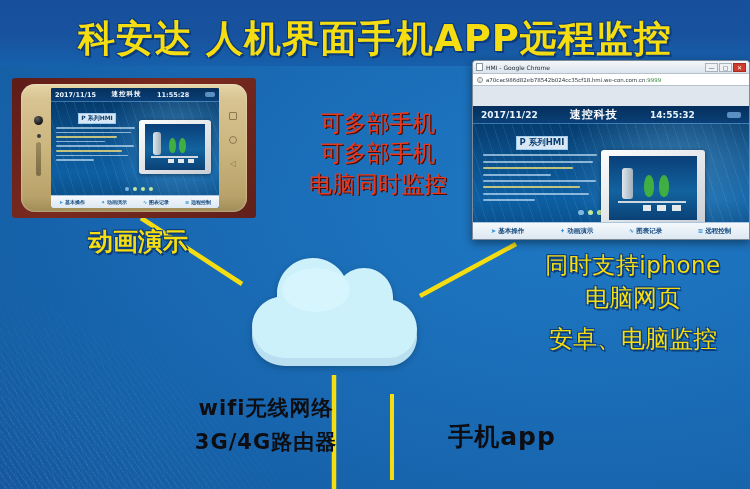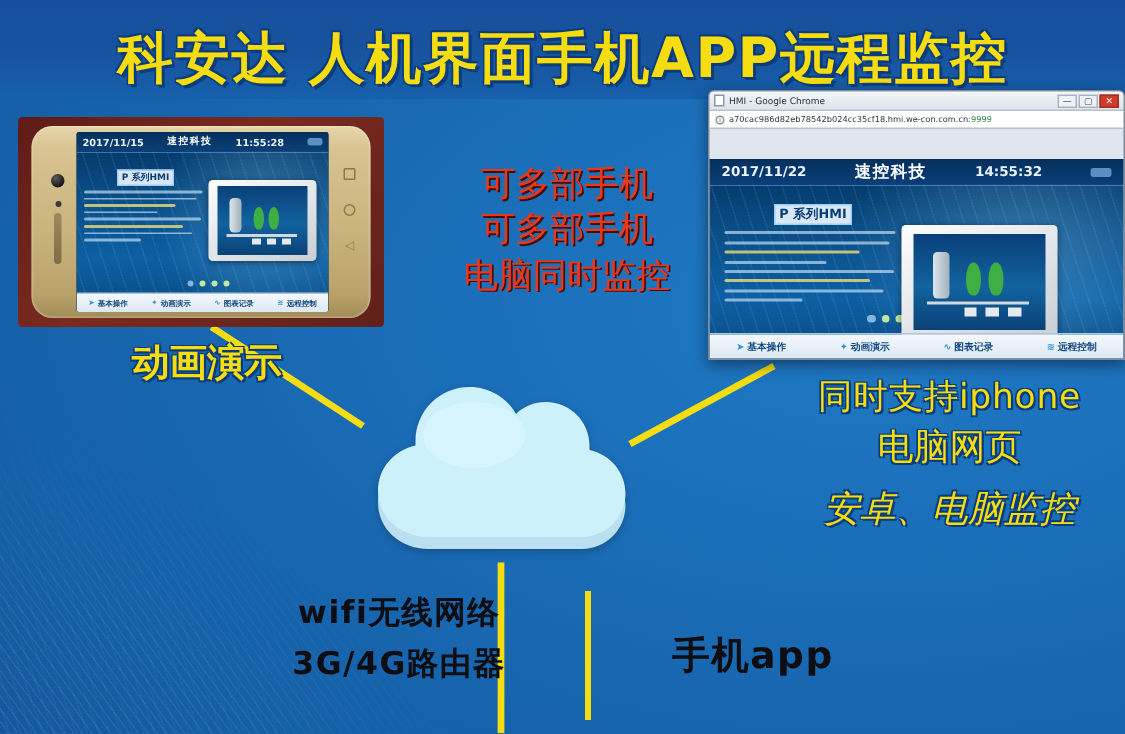--- a/index.html
+++ b/index.html
@@ -171,21 +171,21 @@
   .lbl { position:absolute; font-weight:bold; white-space:nowrap; }
   .lbl-yellow { color:#f5dd12; text-shadow:1.5px 1.5px 0 #0b3c79, -1px -1px 0 #0b3c79, 1px -1px 0 #0b3c79, -1px 1px 0 #0b3c79; }
   .lbl-red { color:#e8381c; text-shadow:1.2px 1.2px 0 #4a0b04; }
 
   #lbl-phone-app { left:88px; top:225px; font-size:25px; }
   #red-block { position:absolute; left:292px; top:108px; width:172px; text-align:center;
     font-size:23px; line-height:1.32; }
   #right-block { position:absolute; left:516px; top:250px; width:234px; text-align:center;
     font-size:24px; line-height:1.38; }
   #right-block .l2 { font-size:23px; letter-spacing:.5px; }
-  #right-block .l3 { margin-top:8px; font-size:24px;font-style:italic; }
+  #right-block .l3 { margin-top:8px; font-size:24px; }
 
   .bottom-zone { position:absolute; left:150px; top:392px; width:450px; height:90px; }
   .bz-left { position:absolute; left:0; top:0; width:232px; text-align:center;
     font-size:21px; font-weight:bold; color:#0d0d12; line-height:1.6; letter-spacing:1px; }
   .bz-div { position:absolute; left:240px; top:2px; width:4px; height:86px; background:#f5dd12; }
   .bz-right { position:absolute; left:252px; top:28px; width:200px; text-align:center;
     font-size:25px; font-weight:bold; color:#0d0d12; letter-spacing:1px; }
 </style>
 </head>
 <body>

